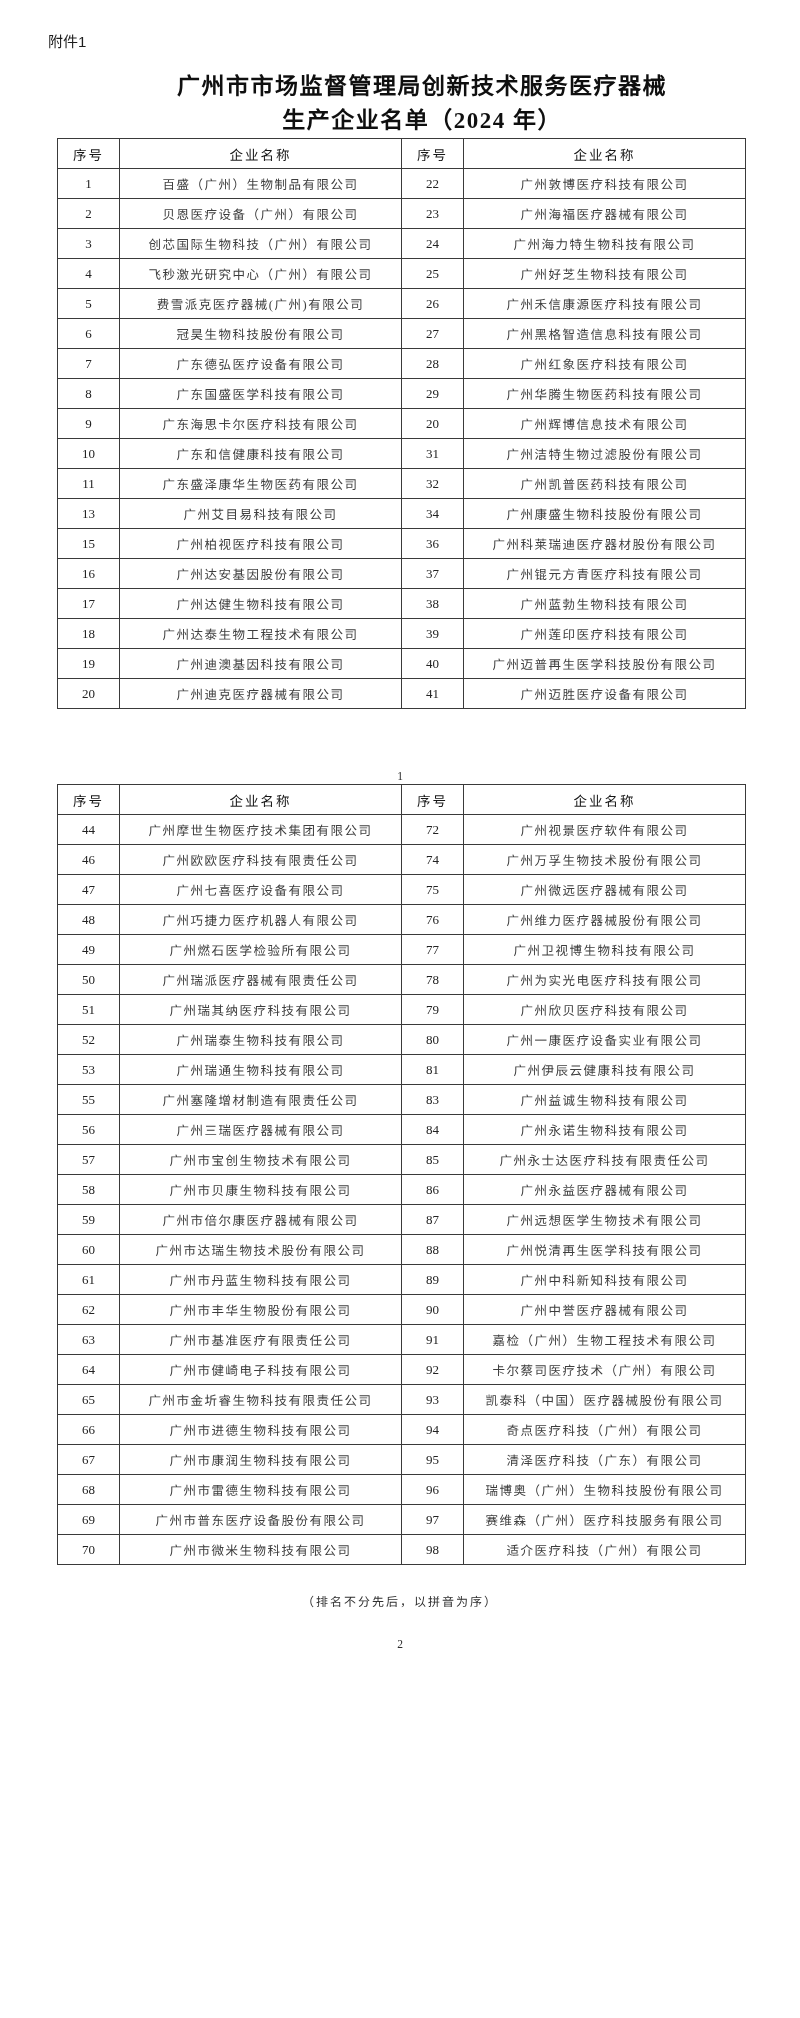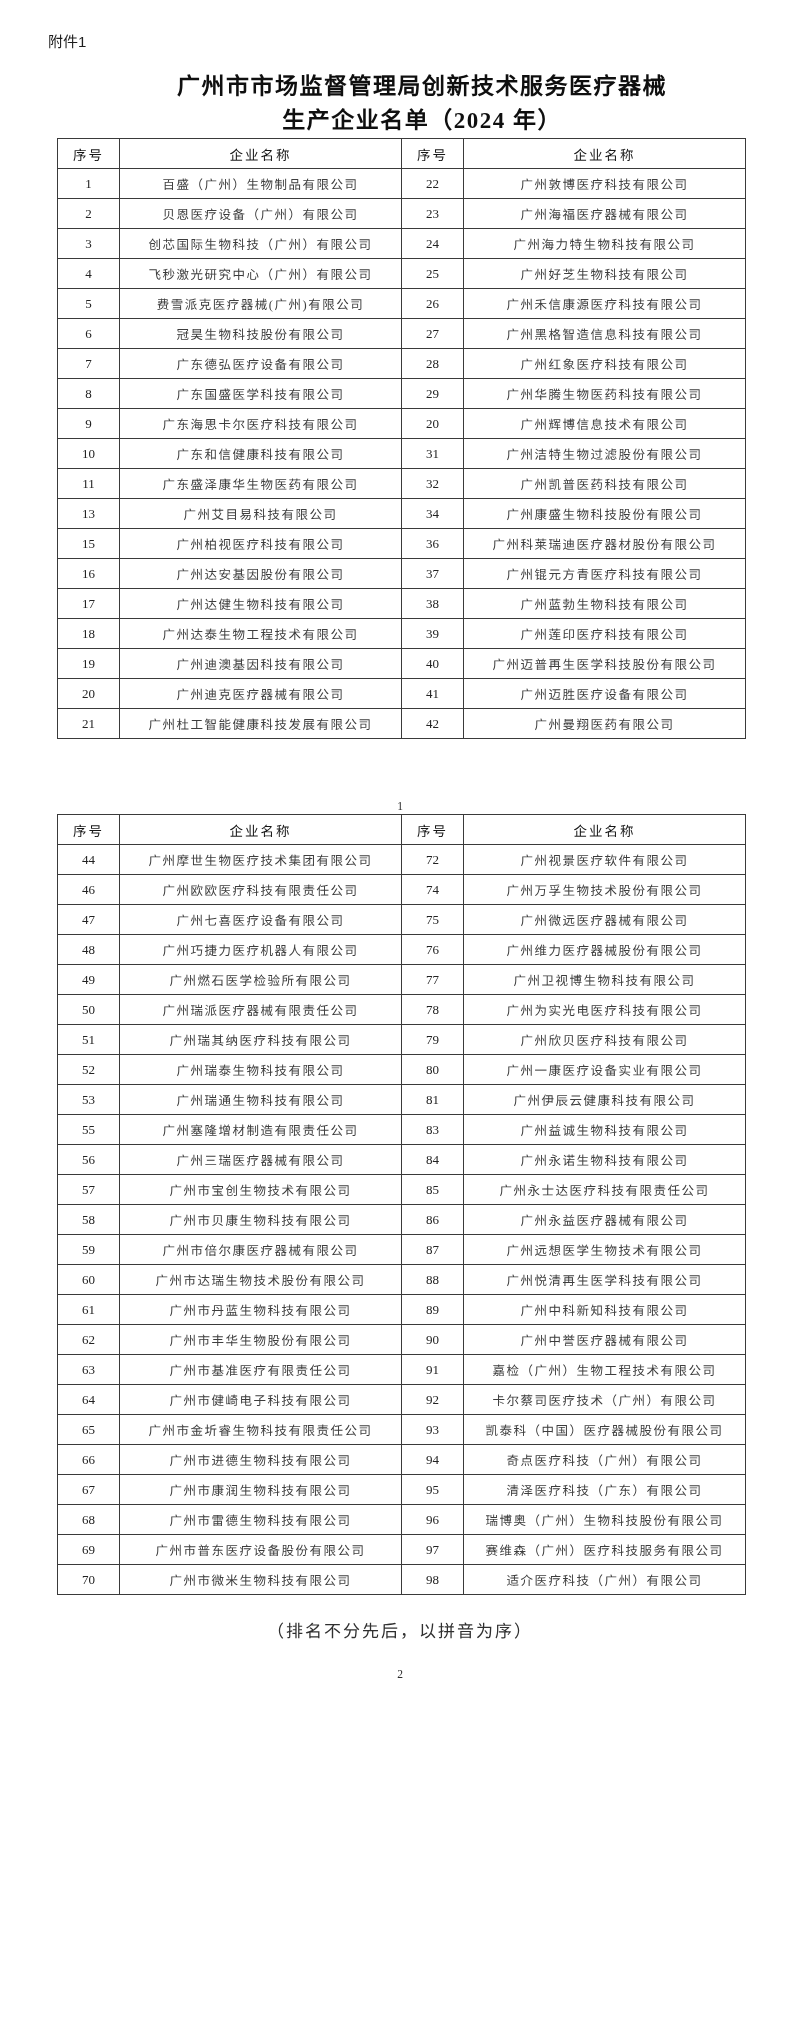--- a/index.html
+++ b/index.html
@@ -84,21 +84,21 @@
     color: #2a2a2a;
     height: 15px;
     line-height: 15px;
   }
   .page-number.first { margin-top: 60px; }
   .page-number.second { margin-top: 26px; }
 
   .footer-note {
     margin-top: 28px;
     text-align: center;
-    font-size: 17px;
+    font-size: 12px;
     color: #2f2f2f;
     letter-spacing: 2px;
     height: 18px;
     line-height: 18px;
   }
 </style>
 </head>
 <body>
 
 <div class="page">
@@ -226,26 +226,20 @@
           <td class="col-name">广州迪澳基因科技有限公司</td>
           <td class="col-serial">40</td>
           <td class="col-name">广州迈普再生医学科技股份有限公司</td>
         </tr>
         <tr>
           <td class="col-serial">20</td>
           <td class="col-name">广州迪克医疗器械有限公司</td>
           <td class="col-serial">41</td>
           <td class="col-name">广州迈胜医疗设备有限公司</td>
         </tr>
-        <tr>
-          <td class="col-serial">21</td>
-          <td class="col-name">广州杜工智能健康科技发展有限公司</td>
-          <td class="col-serial">42</td>
-          <td class="col-name">广州曼翔医药有限公司</td>
-        </tr>
       </tbody>
   </table>
 
   <div class="page-number first">1</div>
 
   <table class="roster table-2">
     <colgroup>
       <col class="c-serial">
         <col class="c-name">
         <col class="c-serial">

